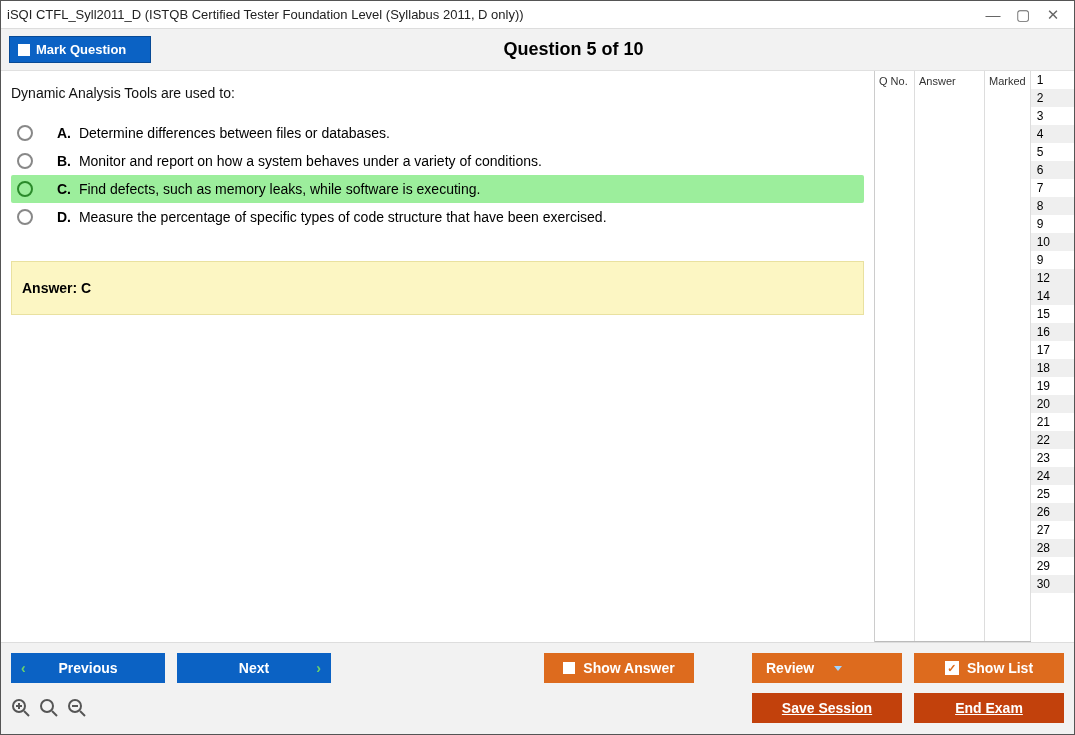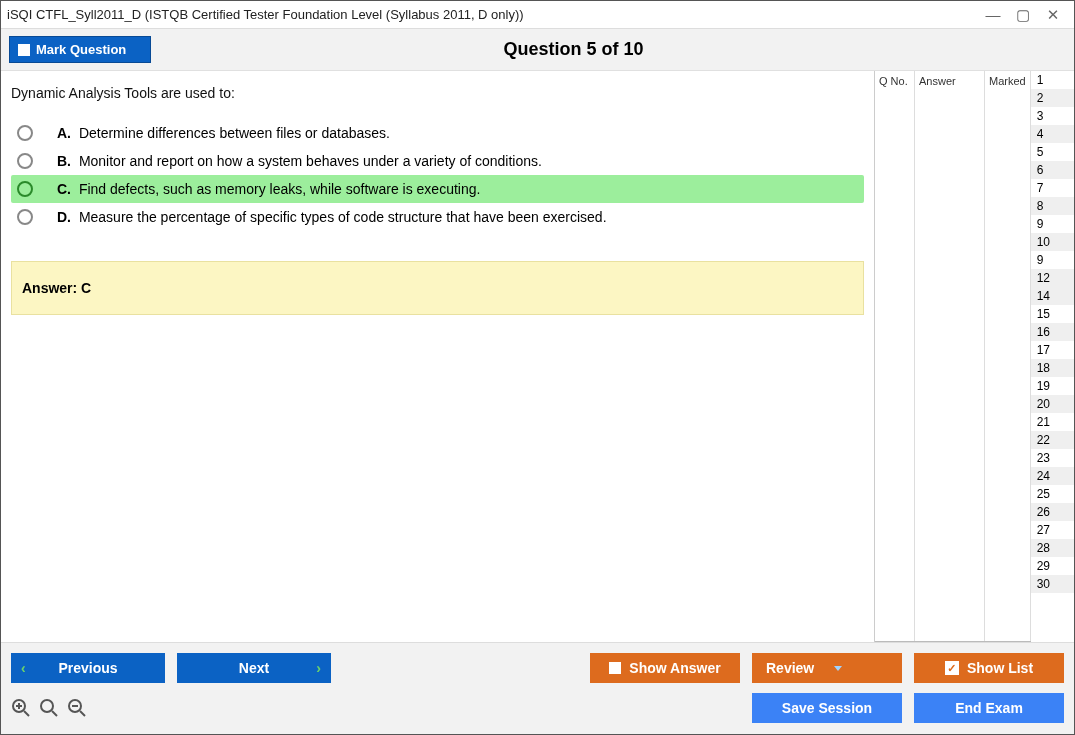--- a/index.html
+++ b/index.html
@@ -145,21 +145,21 @@
     display: flex; align-items: center; justify-content: center;
     gap: 8px;
     color: #fff;
     font-weight: bold;
     font-size: 14px;
     padding: 0 16px;
     border: none;
   }
   .btn-blue { background: #0b62c4; }
   .btn-orange { background: #dd6b1e; }
-  .btn-dark { background: #3b82f6; }
+  .btn-dark { background: #c2410c; text-decoration: underline; }
   .w-prev, .w-next { width: 154px; justify-content: center; position: relative; }
   .chev-l { color: #6bd36b; font-weight: bold; position:absolute; left:10px; }
   .chev-r { color: #6bd36b; font-weight: bold; position:absolute; right:10px; }
   .spacer-flex { flex:1; }
   .btn .sq { width:12px; height:12px; background:#fff; }
   .btn .chk {
     width:14px; height:14px; background:#fff; color:#dd6b1e;
     display:flex; align-items:center; justify-content:center;
     font-size:11px; font-weight:bold;
   }
@@ -388,21 +388,21 @@
       </button>
       <button class="btn btn-blue w-next">
         <span>Next</span>
         <span class="chev-r">›</span>
       </button>
       <div class="spacer-flex"></div>
       <button class="btn btn-orange w-150">
         <span class="sq"></span>
         <span>Show Answer</span>
       </button>
-      <button class="btn btn-orange w-150" style="justify-content:flex-start; padding-left:14px;">
+      <button class="btn btn-orange w-150" style="justify-content:flex-start; padding-left:14px;margin-left:46px;">
         <span>Review</span>
         <span class="tri-down"></span>
       </button>
       <button class="btn btn-orange w-150">
         <span class="chk">✓</span>
         <span>Show List</span>
       </button>
     </div>
     <div class="footer-row2">
       <div class="zoom-icons">

